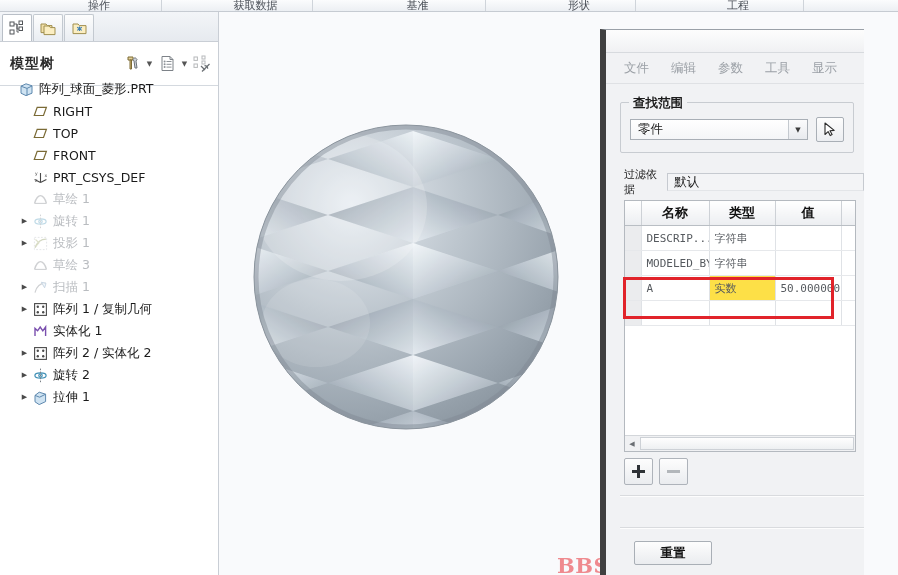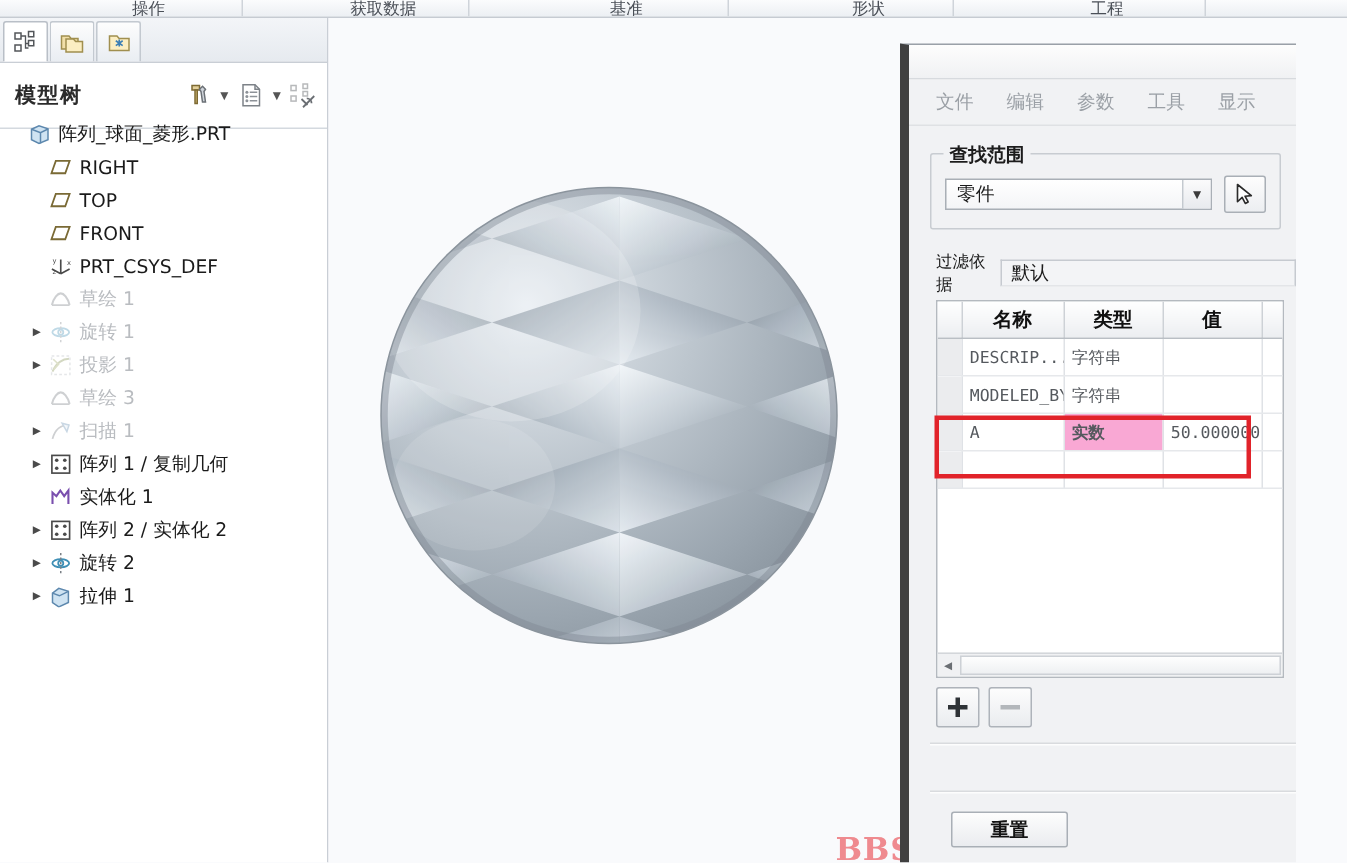--- a/index.html
+++ b/index.html
@@ -127,21 +127,21 @@
     border-right:1px solid #cdd1d6;border-bottom:1px solid #b9bec4;
     font-size:13px;font-weight:bold;color:#111;text-align:center;
   }
   table.ptbl td{
     height:24px;border-right:1px solid #dfe2e6;border-bottom:1px solid #e6e8eb;
     font-size:11px;padding:0 5px;color:#55595e;
     font-family:"DejaVu Sans Mono","Liberation Mono",monospace;
     white-space:nowrap;overflow:hidden;
   }
   td.cn-zh{font-family:"DejaVu Sans","Liberation Sans",sans-serif;font-size:12.5px;color:#1b1b1b;}
-  td.sel{background:#f9a8d4;color:#111;font-weight:bold;}
+  td.sel{background:#fde047;color:#111;}
   td.ctr{text-align:center;}
   .cbx{display:inline-block;width:12px;height:12px;border:1px solid #55595e;background:#fff;position:relative;vertical-align:middle;}
   .cbx.on::after{
     content:"";position:absolute;left:2px;top:0px;width:4px;height:8px;
     border:solid #111;border-width:0 2px 2px 0;transform:rotate(42deg);
   }
   .gutter{width:16px;background:#ebecee;border-right:1px solid #cdd1d6;}
 
   #hscroll{
     position:absolute;left:0;right:0;bottom:0;height:15px;

